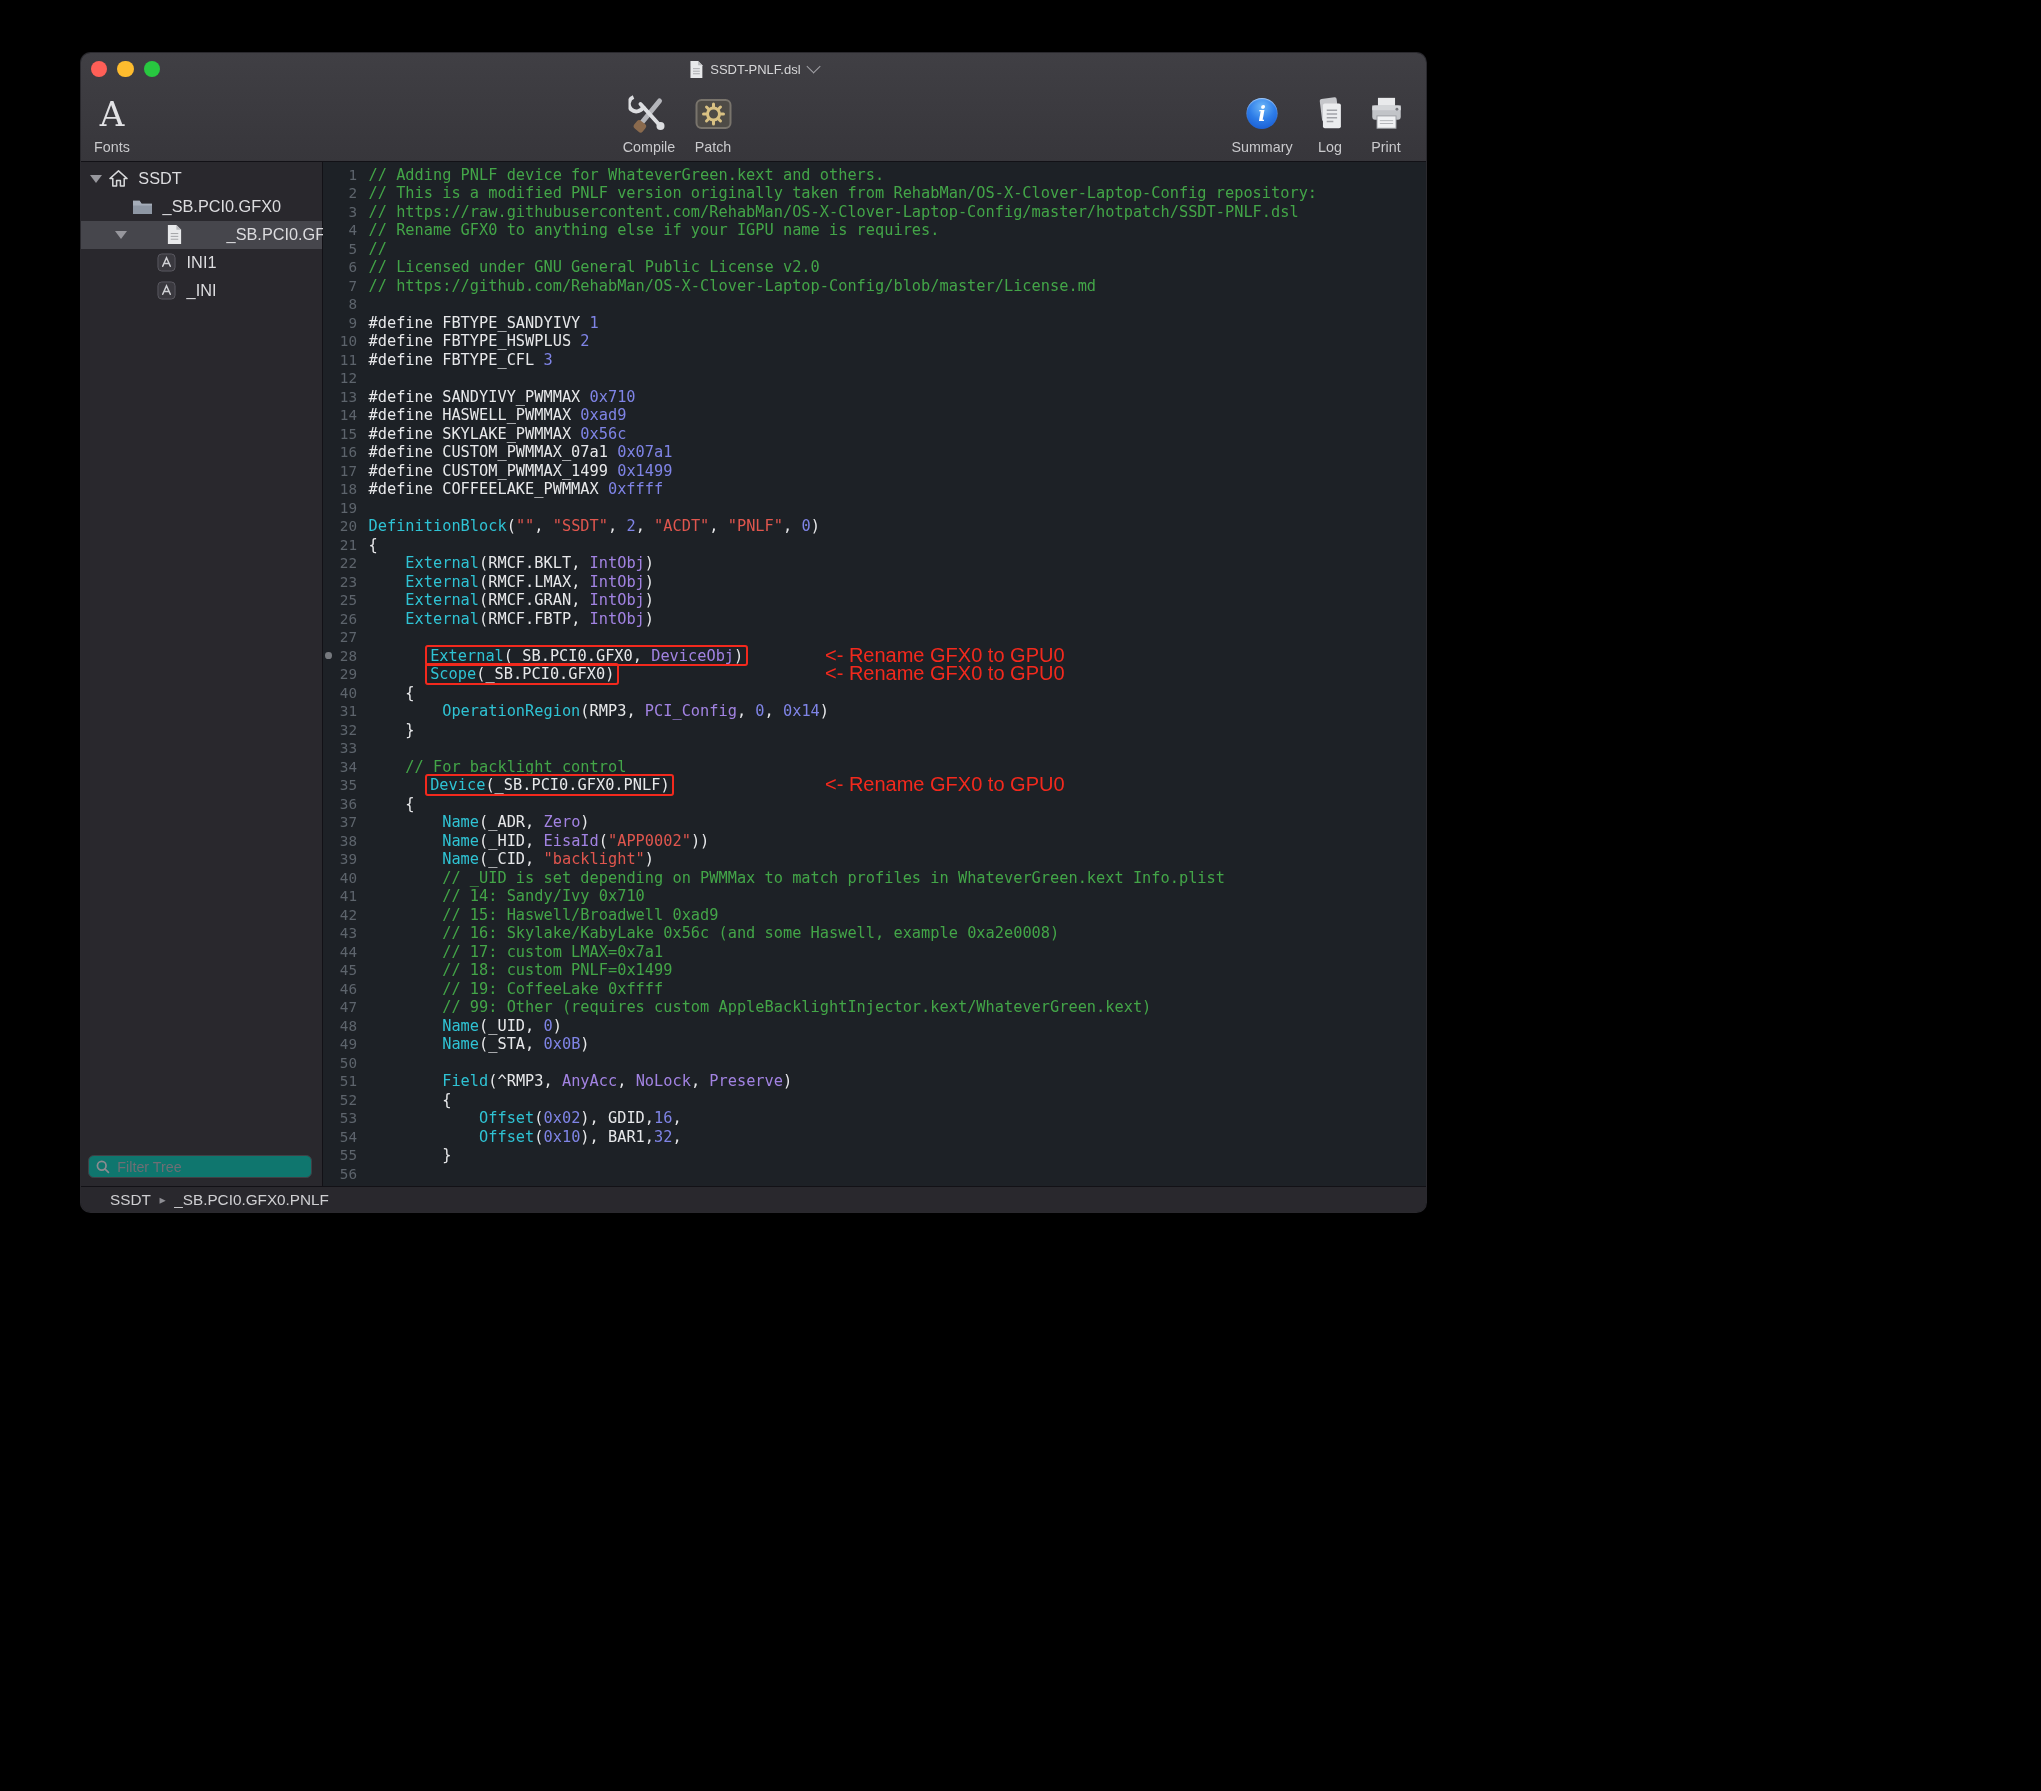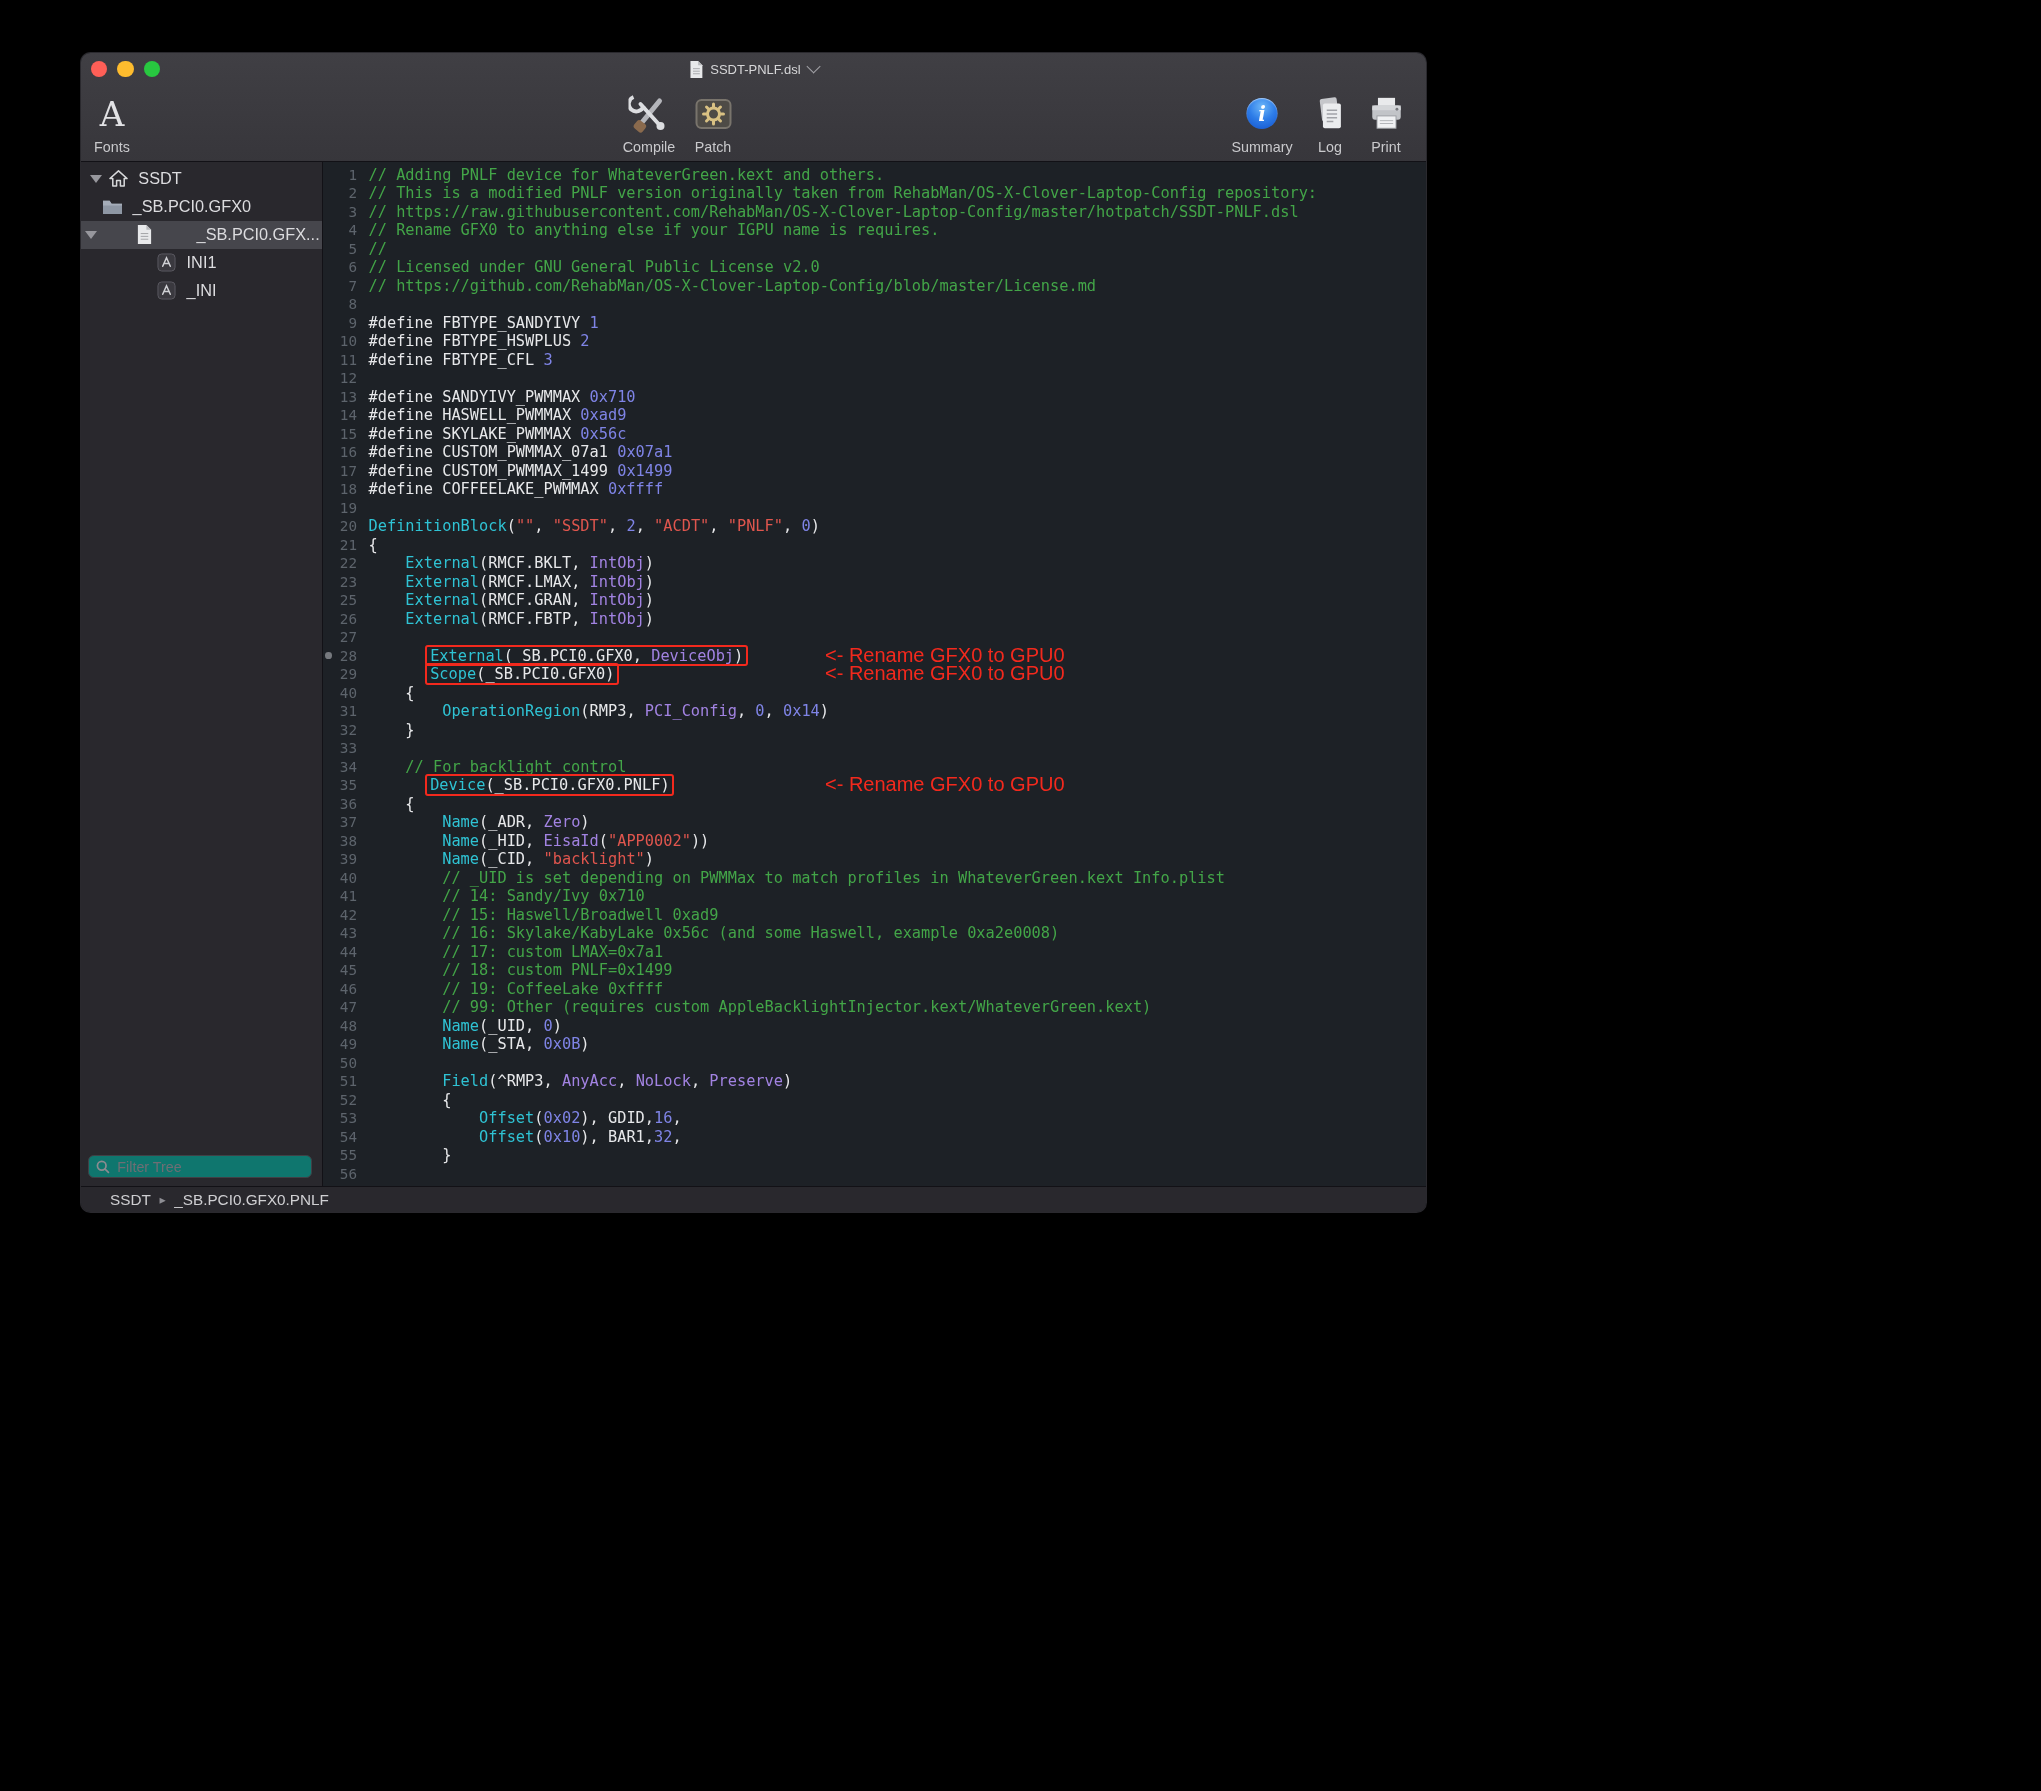--- a/index.html
+++ b/index.html
@@ -59,21 +59,21 @@
   }
   
   .sidebar{
     position:absolute;top:109px;left:0;width:241px;bottom:26px;
     background:#29282d;border-right:1px solid #121116;
   }
   .tree{padding-top:2.9px;}
   .trow{height:28px;display:flex;align-items:center;}
   .trow.sel{background:#46464c;gap:32px;}
   .d0{padding-left:5.7px;}
-  .d1{}
+  .d1{padding-left:30px;}
   .d2{padding-left:54px;}
   .tri-slot{width:19px;display:flex;justify-content:center;flex:0 0 19px;}
   .tri{
     width:0;height:0;border-left:6.7px solid transparent;border-right:6.7px solid transparent;
     border-top:8.6px solid #97979d;display:inline-block;
   }
   .tico{width:25px;display:flex;justify-content:center;flex:0 0 25px;}
   .tlabel{color:#dcdcdf;font-size:16.3px;margin-left:7.6px;white-space:nowrap;}
   .filter{
     position:absolute;left:6.7px;right:9.6px;bottom:7.6px;height:23px;

